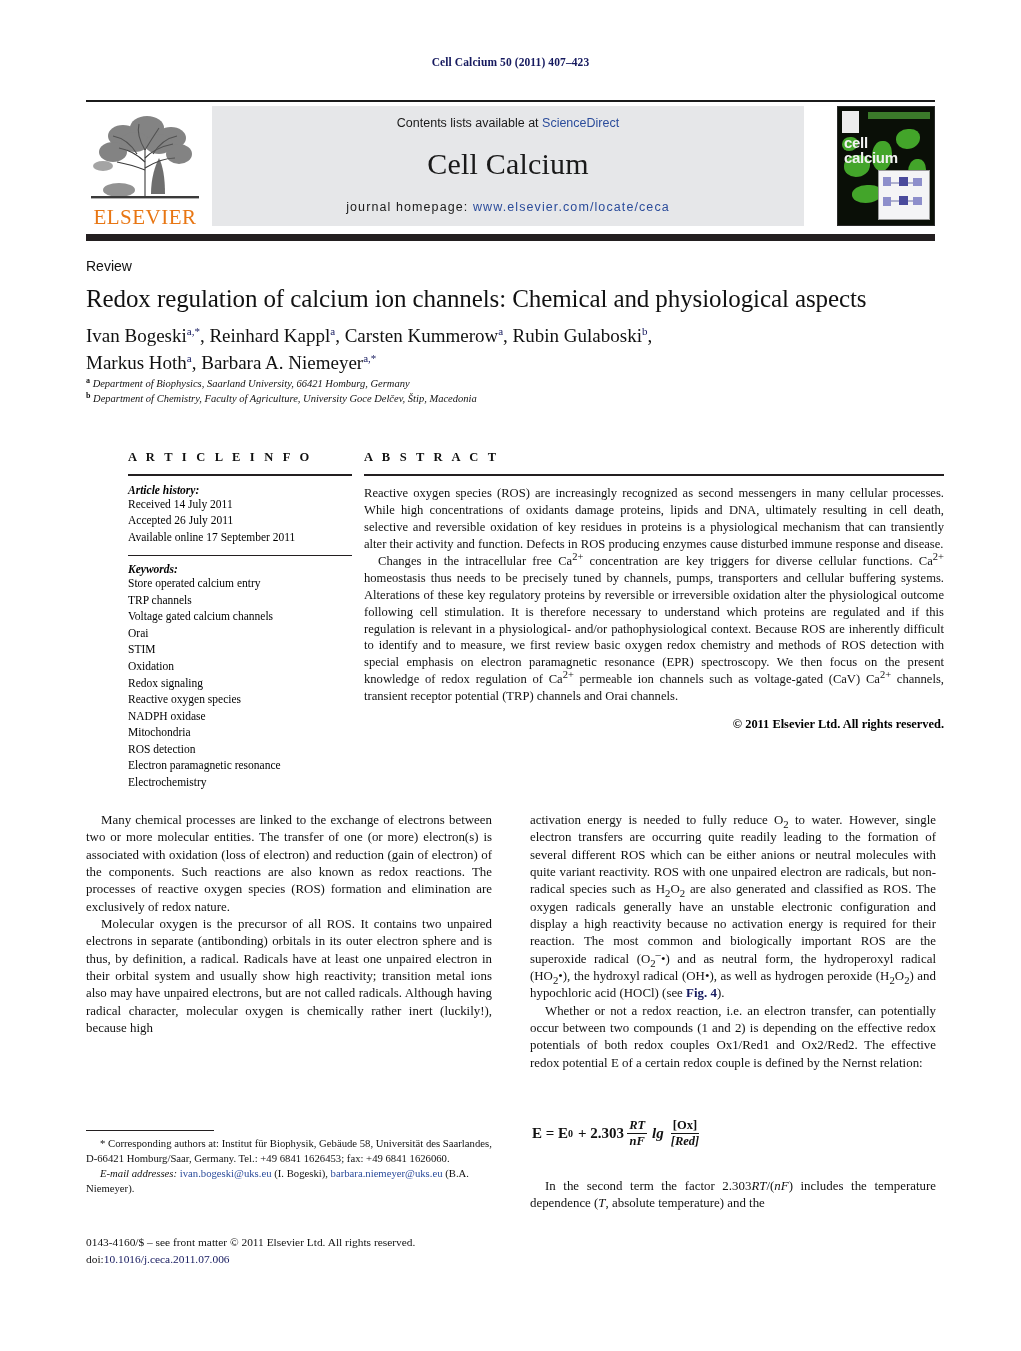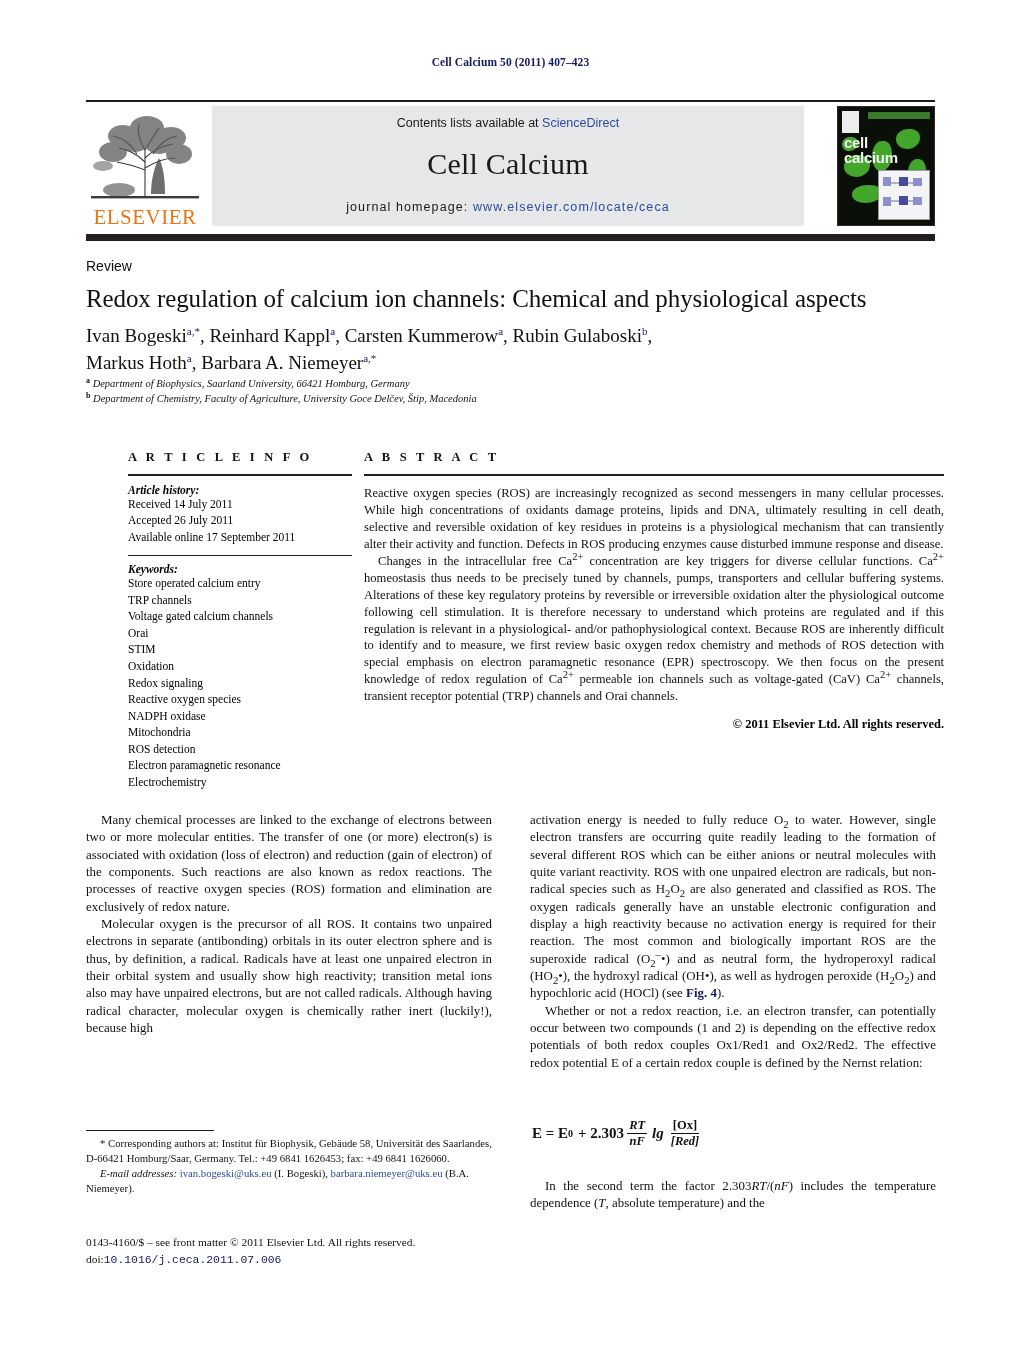--- a/index.html
+++ b/index.html
@@ -339,21 +339,21 @@
   .mail { color: #2b4c9b; }
   .imprint {
     position: absolute;
     left: 86px;
     top: 1234px;
     width: 430px;
     font-size: 11.4px;
     line-height: 1.45;
     color: #111;
   }
-  .imprint .doi-link { color: #15195e; font-family: Liberation Mono, monospace; }
+  .imprint .doi-link { color: #15195e; }
   sub, sup { line-height: 0; }
 </style>
 </head>
 <body>
 
 <div class="page">
 
   <div class="running-head">Cell Calcium 50 (2011) 407–423</div>
 
   <div class="rule-thin" style="top:100px;"></div>

